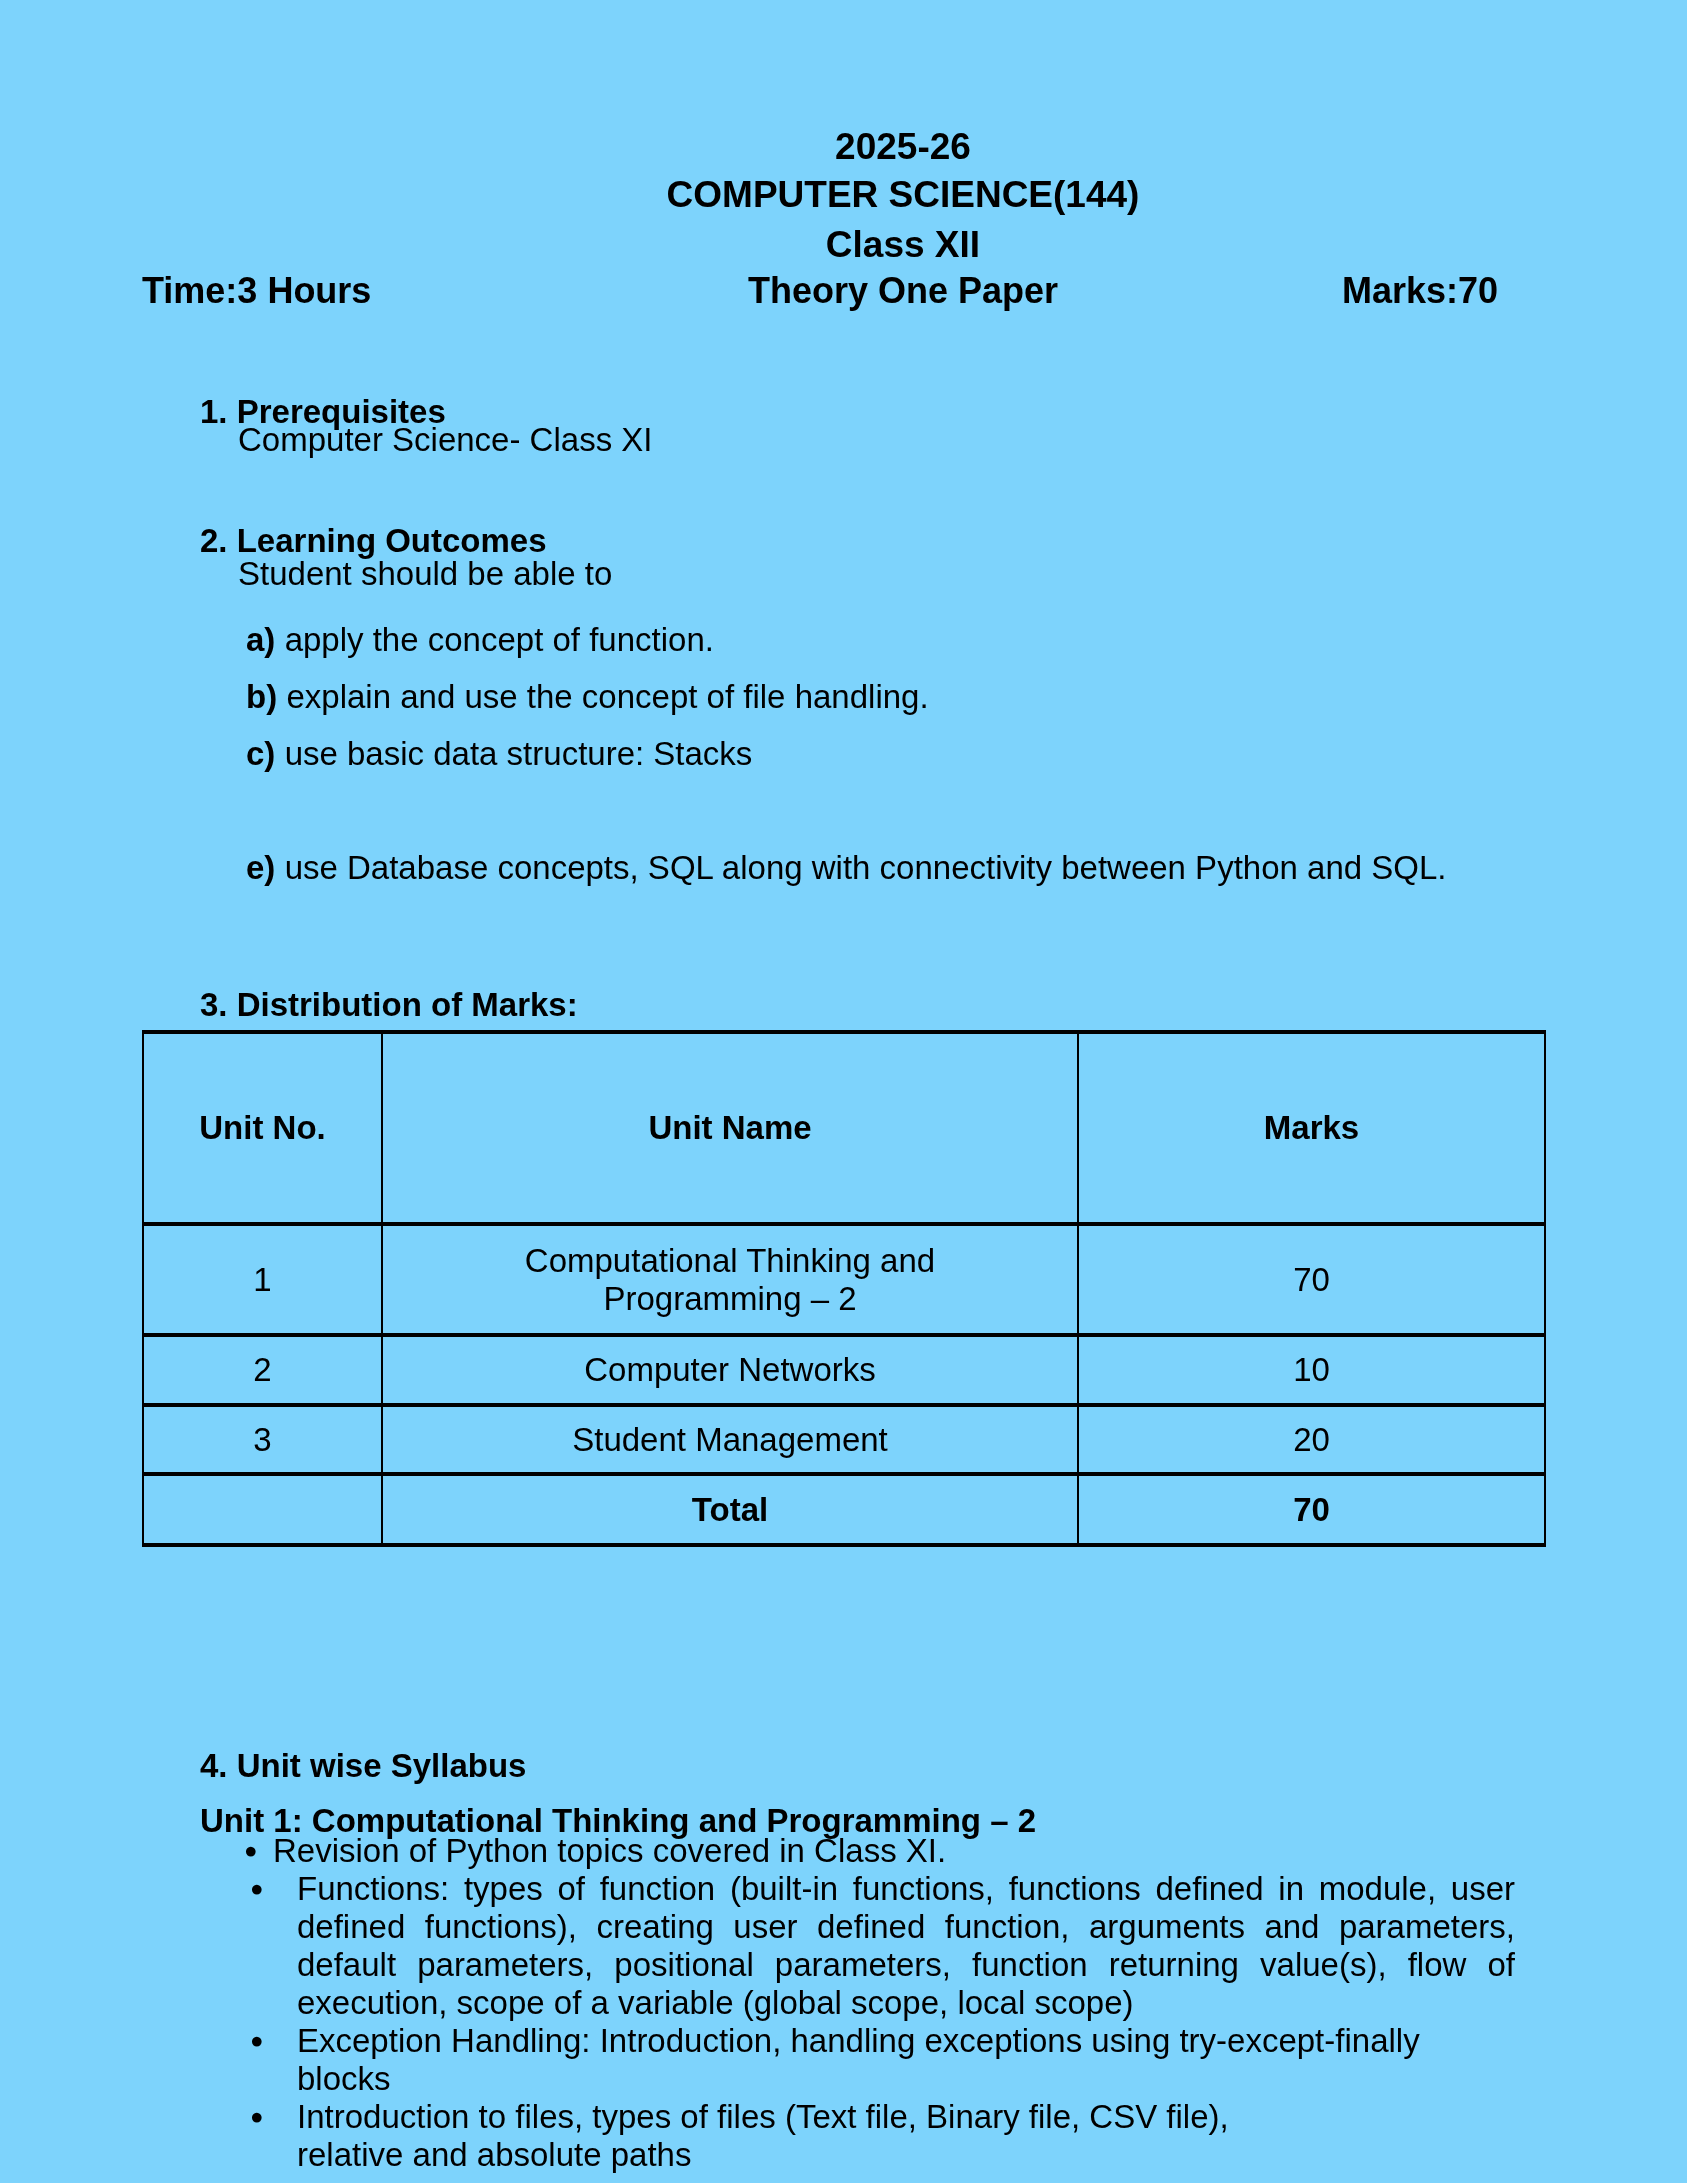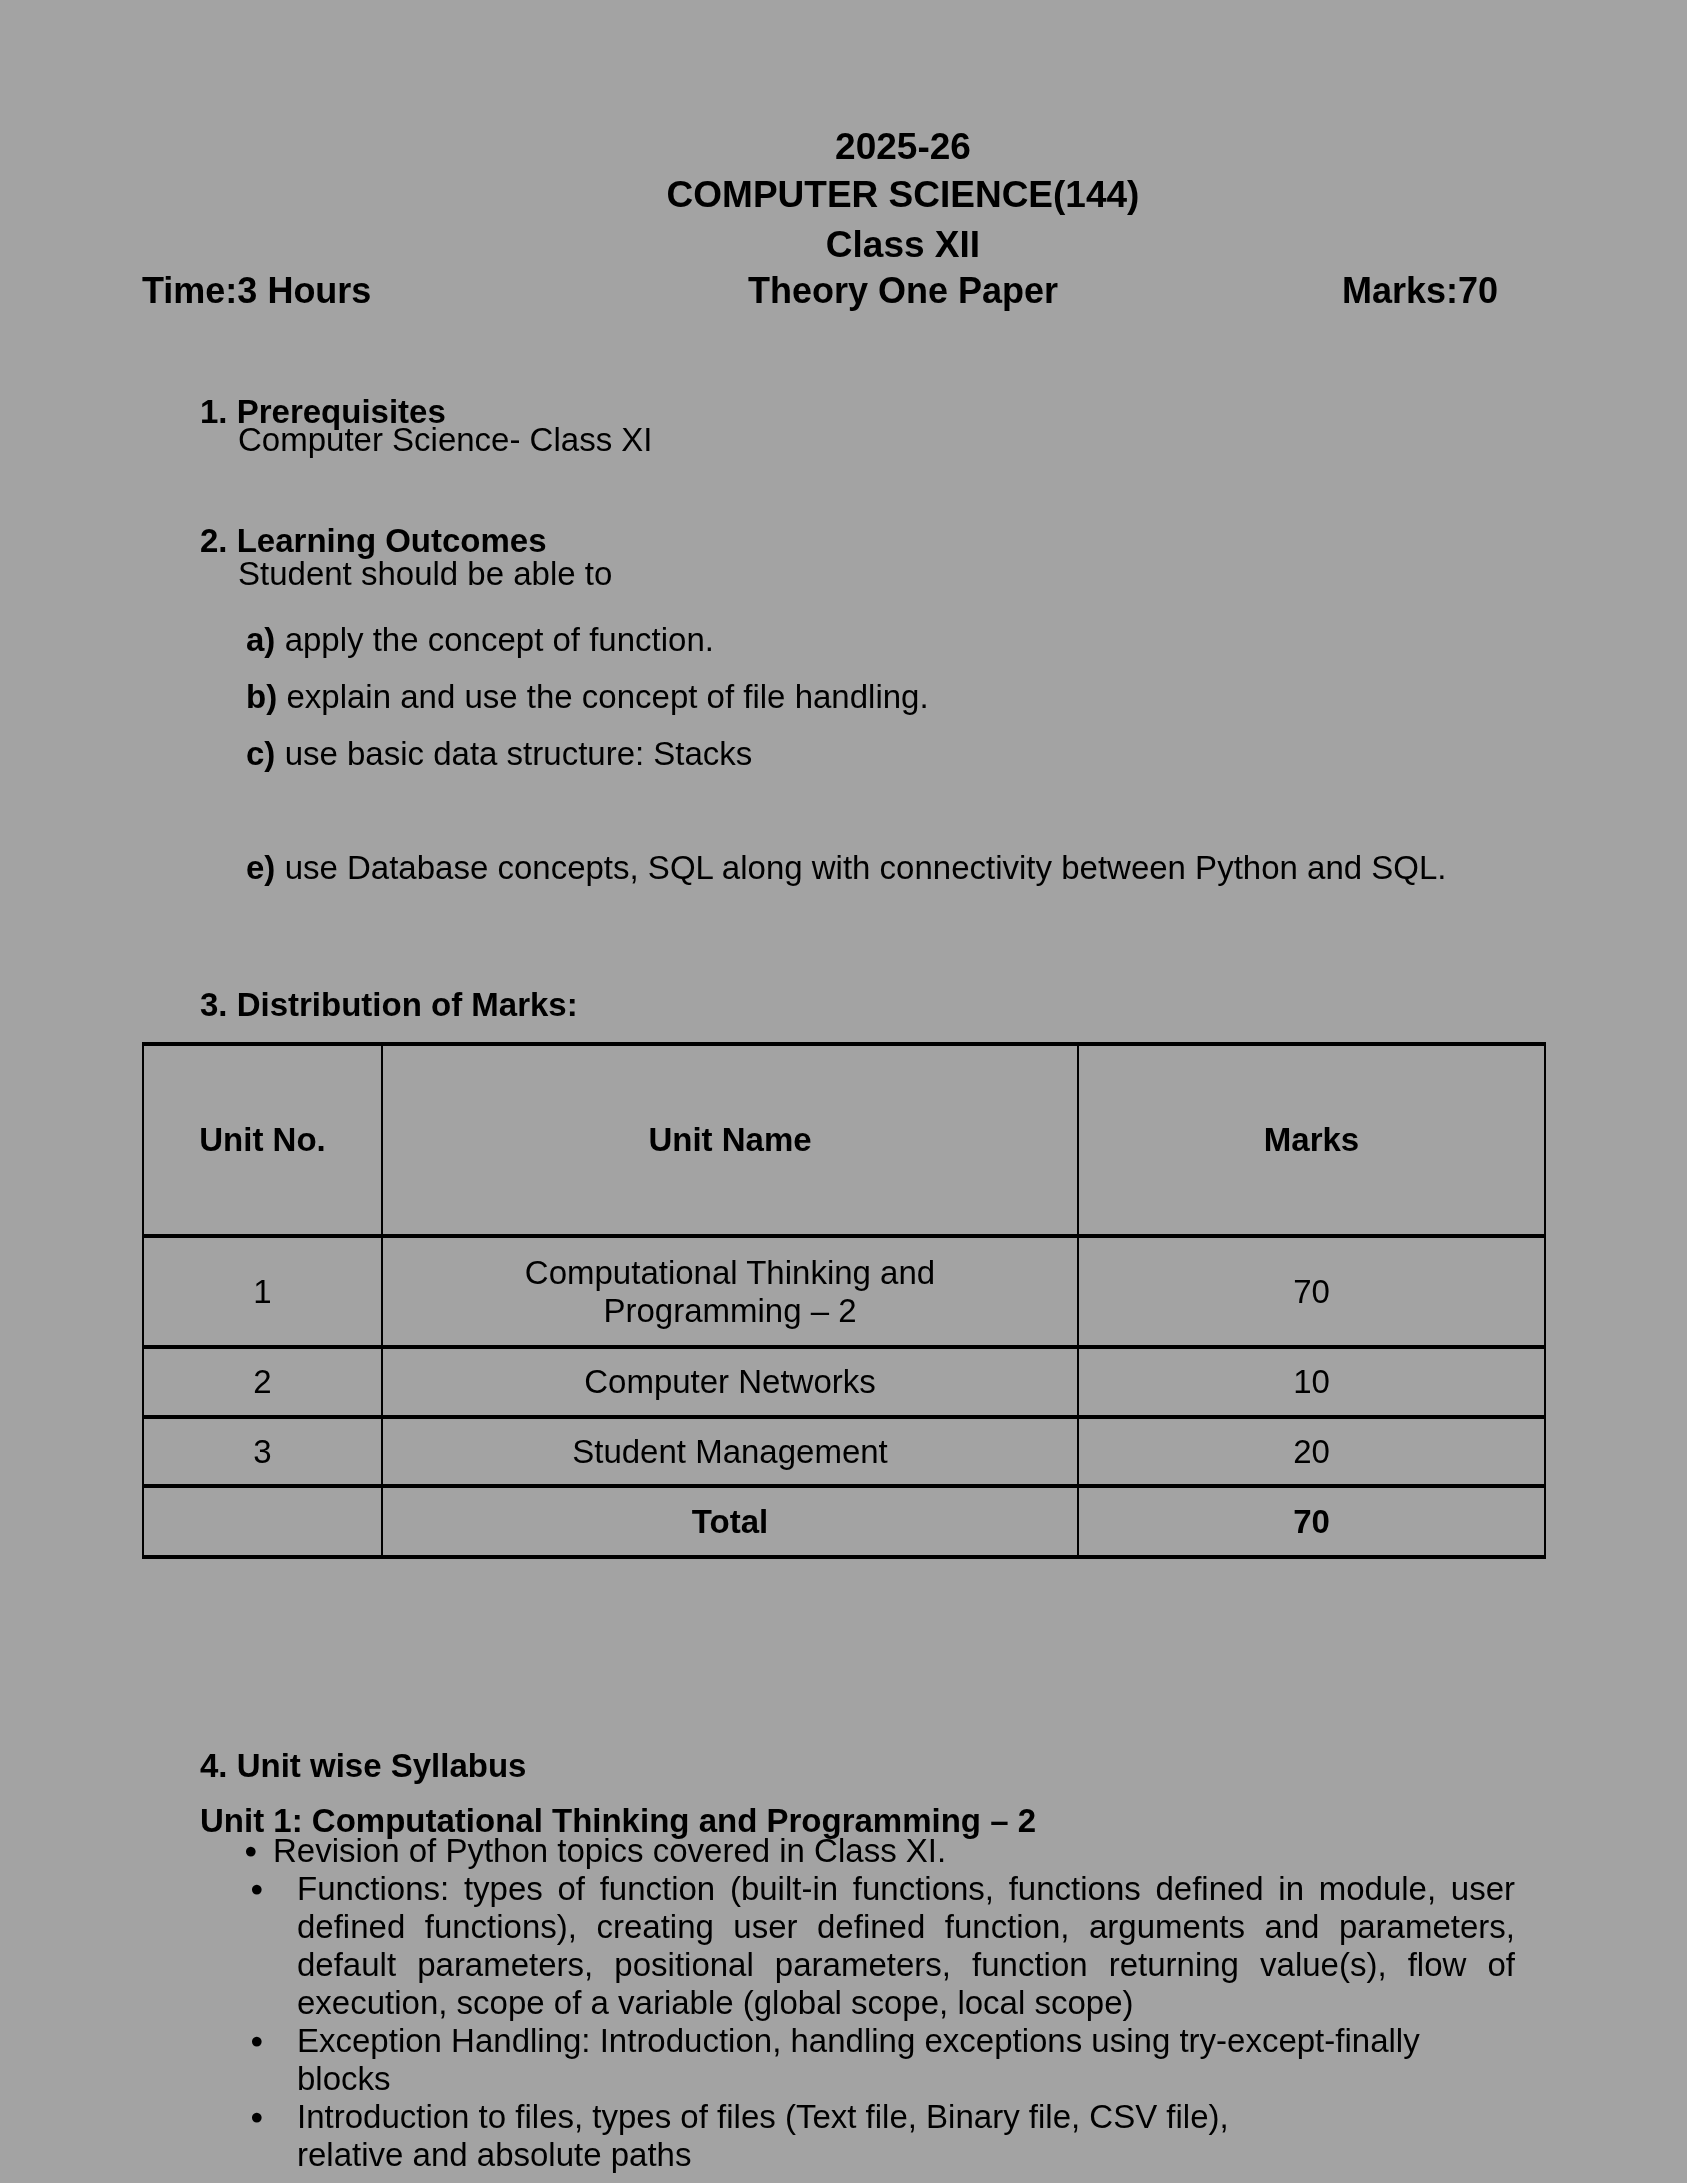--- a/index.html
+++ b/index.html
@@ -1,38 +1,38 @@
 <!DOCTYPE html>
 <html style="font-size:10.6px"><head>
 <meta charset="utf-8">
 <style>
   html, body { margin: 0; padding: 0; background: #ffffff; }
   .page {
     position: relative;
     width: 1687px;
     height: 2183px;
-    background: #a3a3a3;
+    background: #7dd3fc;
     color: #000000;
     font-family: "Liberation Sans", "DejaVu Sans", sans-serif;
     font-size: 33px;
     overflow: hidden;
   }
   .abs { position: absolute; }
   .b { font-weight: bold; }
   
   .center-band { left: 119px; right: 0; text-align: center; }
   .title-line { font-size: 37px; line-height: 46px; font-weight: bold; }
   .meta { font-size: 36px; line-height: 46px; font-weight: bold; }
   .heading { font-weight: bold; line-height: 40px; margin-top: 28px; }
   .plain { line-height: 40px; }
   .outcome { line-height: 40px; }
   .olabel { font-weight: bold; margin-right: 9.3px; }
 
   
-  .marks-table { border-collapse: collapse; table-layout: fixed; width: 1403px; margin-top: 12px; }
+  .marks-table { border-collapse: collapse; table-layout: fixed; width: 1403px; }
   .marks-table td, .marks-table th {
     border: 2px solid #000;
     border-top-width: 4px;
     border-bottom-width: 4px;
     text-align: center;
     vertical-align: middle;
     padding: 0;
     font-size: 33px;
     line-height: 38px;
   }

